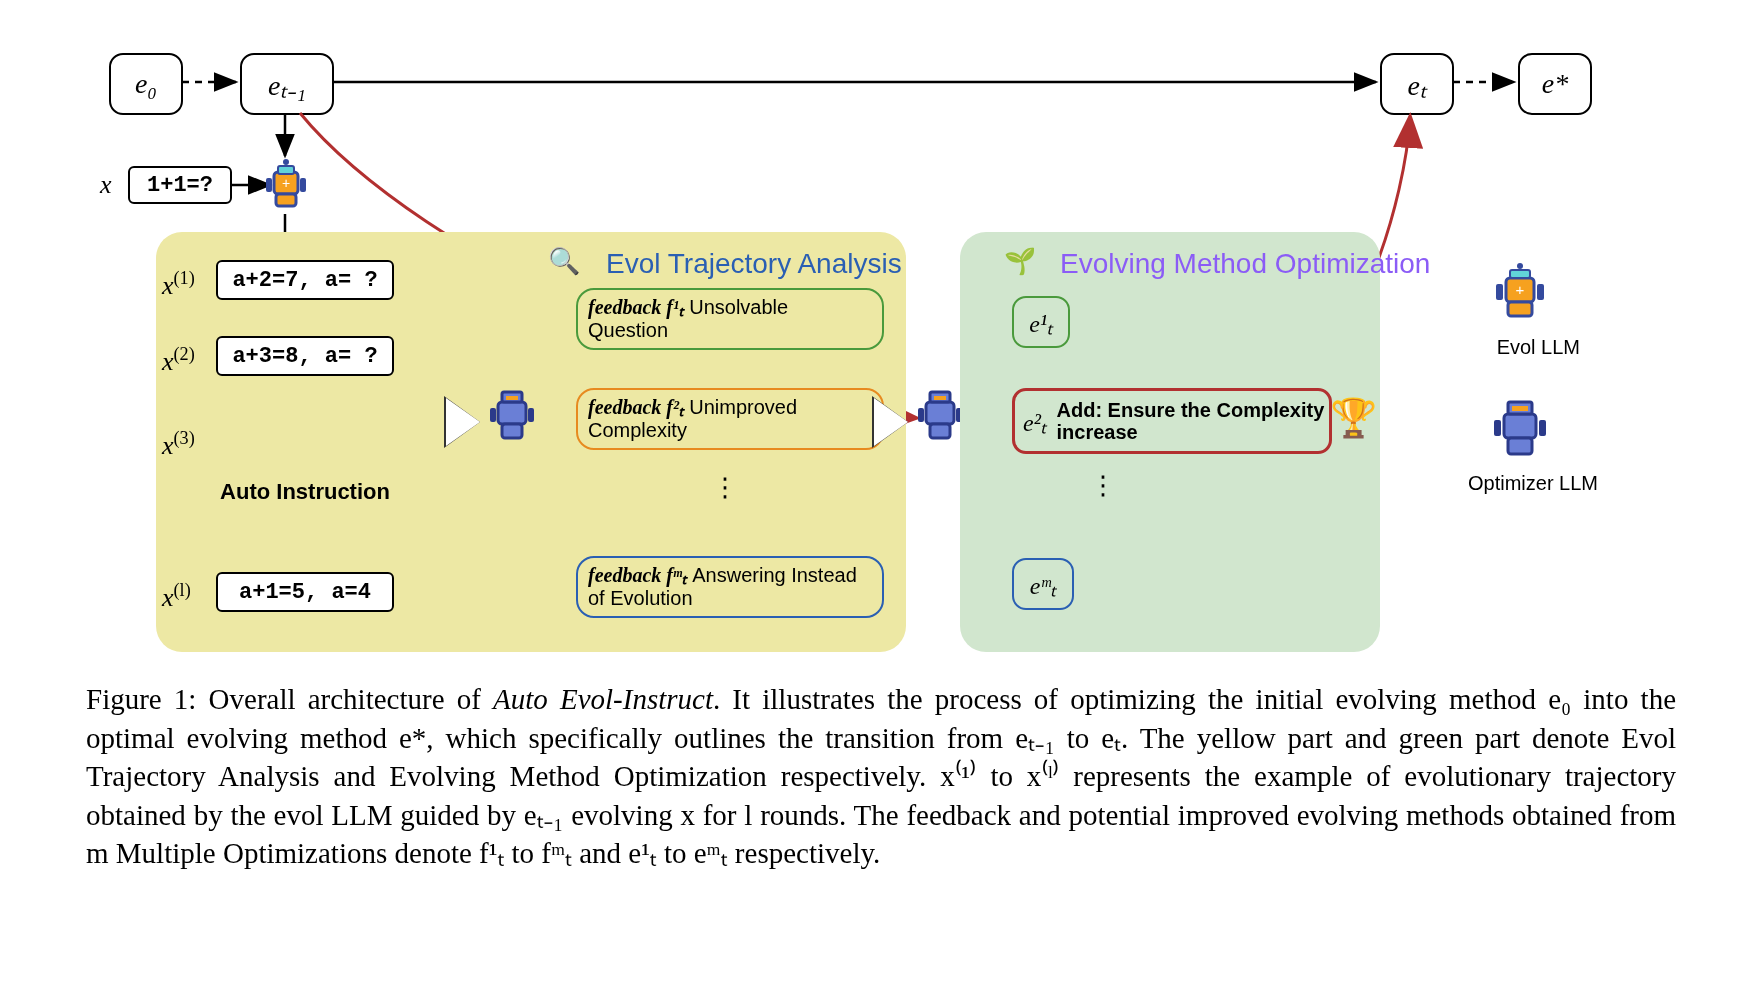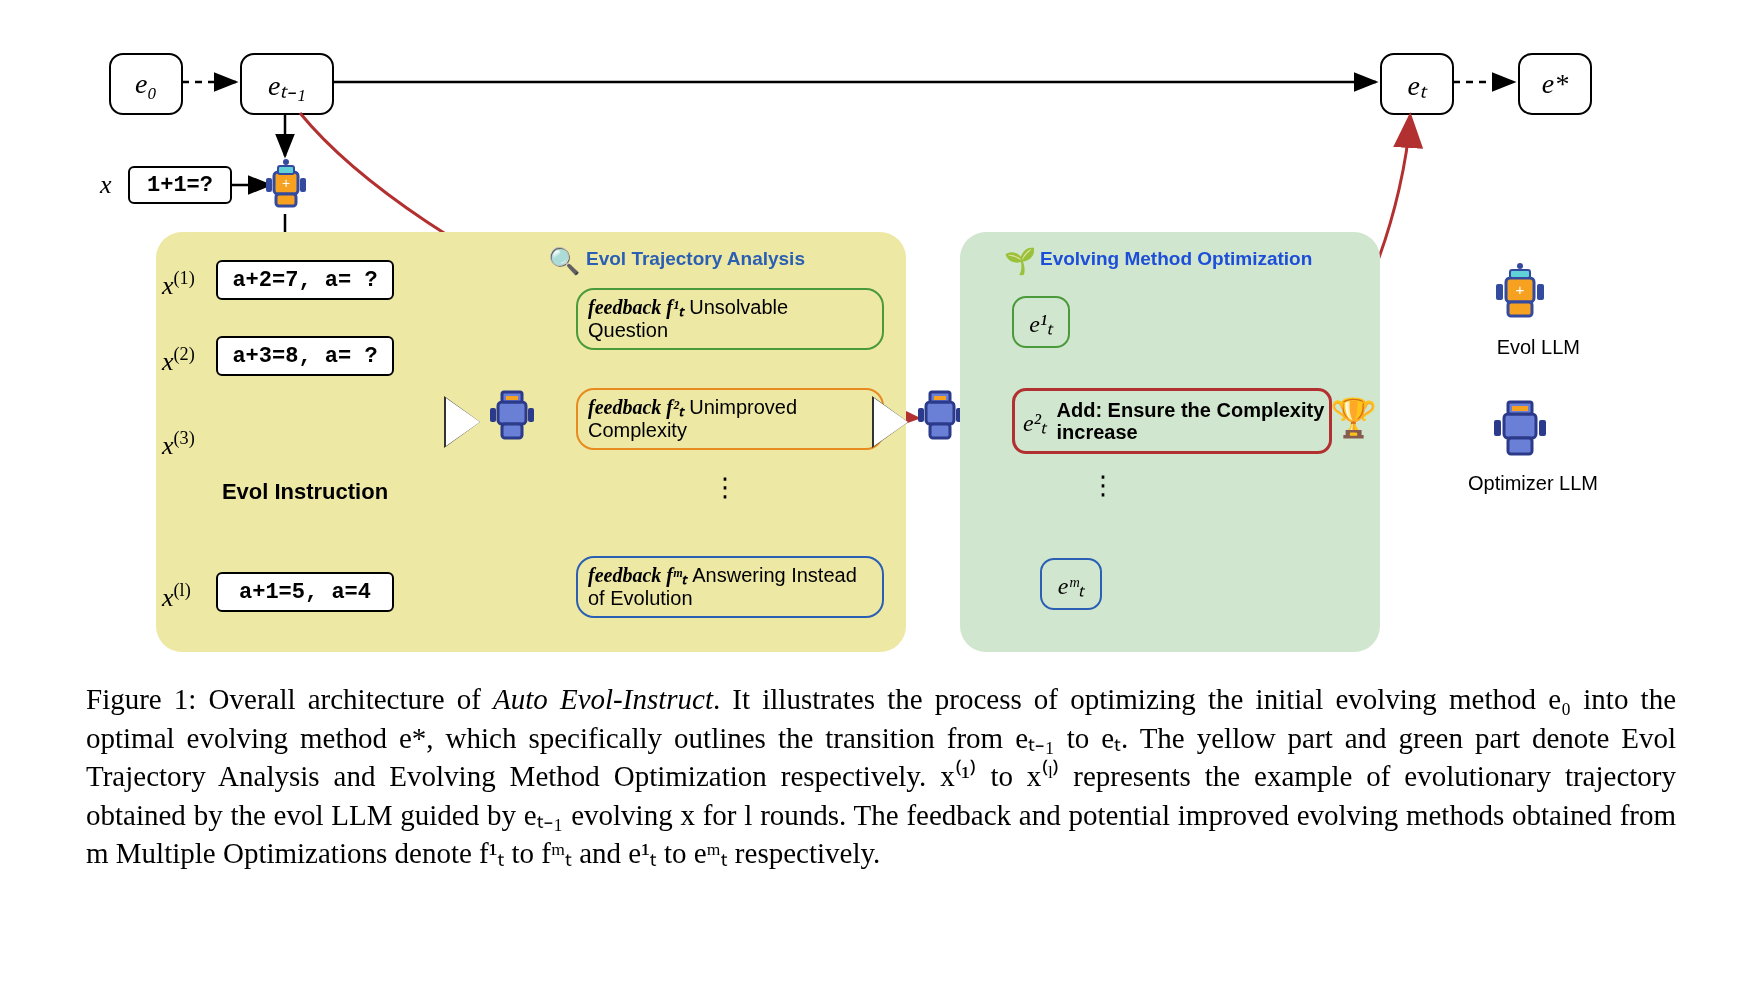--- a/index.html
+++ b/index.html
@@ -4,21 +4,21 @@
 <style>
   html,body{margin:0;padding:0;background:#fff;font-family:Georgia,'Times New Roman',serif;color:#000;}
   .page{width:1514px;height:994px;position:relative;box-sizing:border-box;}
   .node{position:absolute;border:2.5px solid #000;border-radius:14px;background:#fff;display:flex;align-items:center;justify-content:center;font-family:'Times New Roman',serif;font-style:italic;font-size:28px;}
   .small-box{position:absolute;border:2px solid #000;border-radius:6px;background:#fff;font-family:'Courier New',monospace;font-weight:bold;font-size:22px;display:flex;align-items:center;justify-content:center;padding:0 6px;box-sizing:border-box;}
   .xlabel{position:absolute;font-family:'Times New Roman',serif;font-size:26px;}
   .sup{font-size:0.7em;vertical-align:super;}
   .panel{position:absolute;border-radius:26px;}
   .yellow{background:#ede8a4;}
   .green{background:#d1e6ce;}
-  .panel-title{position:absolute;font-family:sans-serif;font-weight:700;font-size:19px;}
+  .panel-title{position:absolute;font-family:sans-serif;font-weight:400;font-size:28px;margin-left:20px;}
   .fb{position:absolute;border:2.5px solid;border-radius:18px;background:transparent;font-family:sans-serif;font-size:20px;padding:6px 10px;line-height:1.15;}
   .ebox{position:absolute;border:2.5px solid;border-radius:14px;background:transparent;font-family:'Times New Roman',serif;font-style:italic;font-size:24px;display:flex;align-items:center;justify-content:center;}
   .caption{position:absolute;left:86px;top:680px;width:1590px;font-family:'Times New Roman',serif;font-size:29px;line-height:1.33;text-align:justify;}
   .arrow-big{position:absolute;width:0;height:0;border-top:26px solid transparent;border-bottom:26px solid transparent;border-left:36px solid #333;}
   .arrow-big::before{content:"";position:absolute;left:-34px;top:-24px;width:0;height:0;border-top:24px solid transparent;border-bottom:24px solid transparent;border-left:34px solid #fff;}
   .legend{position:absolute;font-family:sans-serif;font-size:20px;text-align:right;}
   svg.overlay{position:absolute;left:0;top:0;pointer-events:none;}
   .math{font-family:'Times New Roman',serif;font-style:italic;}
   .robot{position:absolute;}
   .evoltext{position:absolute;font-family:sans-serif;font-weight:600;font-size:22px;text-align:center;line-height:1.1;}
@@ -89,21 +89,21 @@
 <div class="panel-title" style="left:586px;top:248px;color:#2a5fb3;">Evol Trajectory Analysis</div>
 
 <div class="xlabel" style="left:162px;top:268px;"><span class="math">x</span><span class="sup">(1)</span></div>
 <div class="small-box" style="left:216px;top:260px;width:178px;height:40px;">a+2=7, a= ?</div>
 
 <div class="xlabel" style="left:162px;top:344px;"><span class="math">x</span><span class="sup">(2)</span></div>
 <div class="small-box" style="left:216px;top:336px;width:178px;height:40px;">a+3=8, a= ?</div>
 
 <div class="xlabel" style="left:162px;top:428px;"><span class="math">x</span><span class="sup">(3)</span></div>
 
-<div class="evoltext" style="left:216px;top:480px;width:178px;">Evol Instruction</div>
+<div class="evoltext" style="left:216px;top:480px;width:178px;">Auto Instruction</div>
 
 <div class="xlabel" style="left:162px;top:580px;"><span class="math">x</span><span class="sup">(l)</span></div>
 <div class="small-box" style="left:216px;top:572px;width:178px;height:40px;">a+1=5, a=4</div>
 
 <div class="arrow-big" style="left:444px;top:396px;"></div>
 
 <svg class="robot" style="left:484px;top:386px;" width="56" height="62">
   <rect x="14" y="16" width="28" height="22" rx="4" fill="#6a7fd6" stroke="#2b3a8a" stroke-width="3"></rect>
   <rect x="18" y="6" width="20" height="10" rx="2" fill="#6a7fd6" stroke="#2b3a8a" stroke-width="3"></rect>
   <rect x="22" y="10" width="12" height="4" fill="#f6a11f"></rect>
@@ -129,29 +129,29 @@
   <rect x="14" y="16" width="28" height="22" rx="4" fill="#6a7fd6" stroke="#2b3a8a" stroke-width="3"></rect>
   <rect x="18" y="6" width="20" height="10" rx="2" fill="#6a7fd6" stroke="#2b3a8a" stroke-width="3"></rect>
   <rect x="22" y="10" width="12" height="4" fill="#f6a11f"></rect>
   <rect x="18" y="38" width="20" height="14" rx="3" fill="#6a7fd6" stroke="#2b3a8a" stroke-width="3"></rect>
   <rect x="6" y="22" width="6" height="14" rx="2" fill="#2b3a8a"></rect>
   <rect x="44" y="22" width="6" height="14" rx="2" fill="#2b3a8a"></rect>
 </svg>
 
 <div class="panel green" style="left:960px;top:232px;width:420px;height:420px;"></div>
 <span class="panel-icon" style="left:1004px;top:246px;color:#3d8d46;">🌱</span>
-<div class="panel-title" style="left:1040px;top:248px;color:#1d4ed8;">Evolving Method Optimization</div>
+<div class="panel-title" style="left:1040px;top:248px;color:#8b5cf6;">Evolving Method Optimization</div>
 
 <div class="ebox" style="left:1012px;top:296px;width:54px;height:48px;border-color:#4a9a3c;">e¹ₜ</div>
 <div class="ebox" style="left:1012px;top:388px;width:306px;height:60px;border-color:#b23030;border-width:3.5px;justify-content:flex-start;padding-left:8px;">
   <span class="math">e²ₜ</span>
   <span style="font-style:normal;font-family:sans-serif;font-weight:600;font-size:20px;margin-left:10px;line-height:1.1;">Add: Ensure the Complexity increase</span>
 </div>
 <div style="position:absolute;left:1090px;top:470px;font-size:26px;">⋮</div>
-<div class="ebox" style="left:1012px;top:558px;width:58px;height:48px;border-color:#2a5fb3;margin-left:28px;">eᵐₜ</div>
+<div class="ebox" style="left:1012px;top:558px;width:58px;height:48px;border-color:#2a5fb3;">eᵐₜ</div>
 
 <div class="trophy" style="left:1330px;top:396px;">🏆</div>
 
 <svg class="robot" style="left:1488px;top:262px;" width="64" height="68">
   <rect x="18" y="16" width="28" height="24" rx="4" fill="#f6a11f" stroke="#344a9e" stroke-width="3"></rect>
   <rect x="22" y="8" width="20" height="8" rx="2" fill="#61d3d8" stroke="#344a9e" stroke-width="2"></rect>
   <circle cx="32" cy="4" r="3" fill="#344a9e"></circle>
   <rect x="20" y="40" width="24" height="14" rx="3" fill="#f6a11f" stroke="#344a9e" stroke-width="3"></rect>
   <rect x="8" y="22" width="7" height="16" rx="2" fill="#344a9e"></rect>
   <rect x="49" y="22" width="7" height="16" rx="2" fill="#344a9e"></rect>

